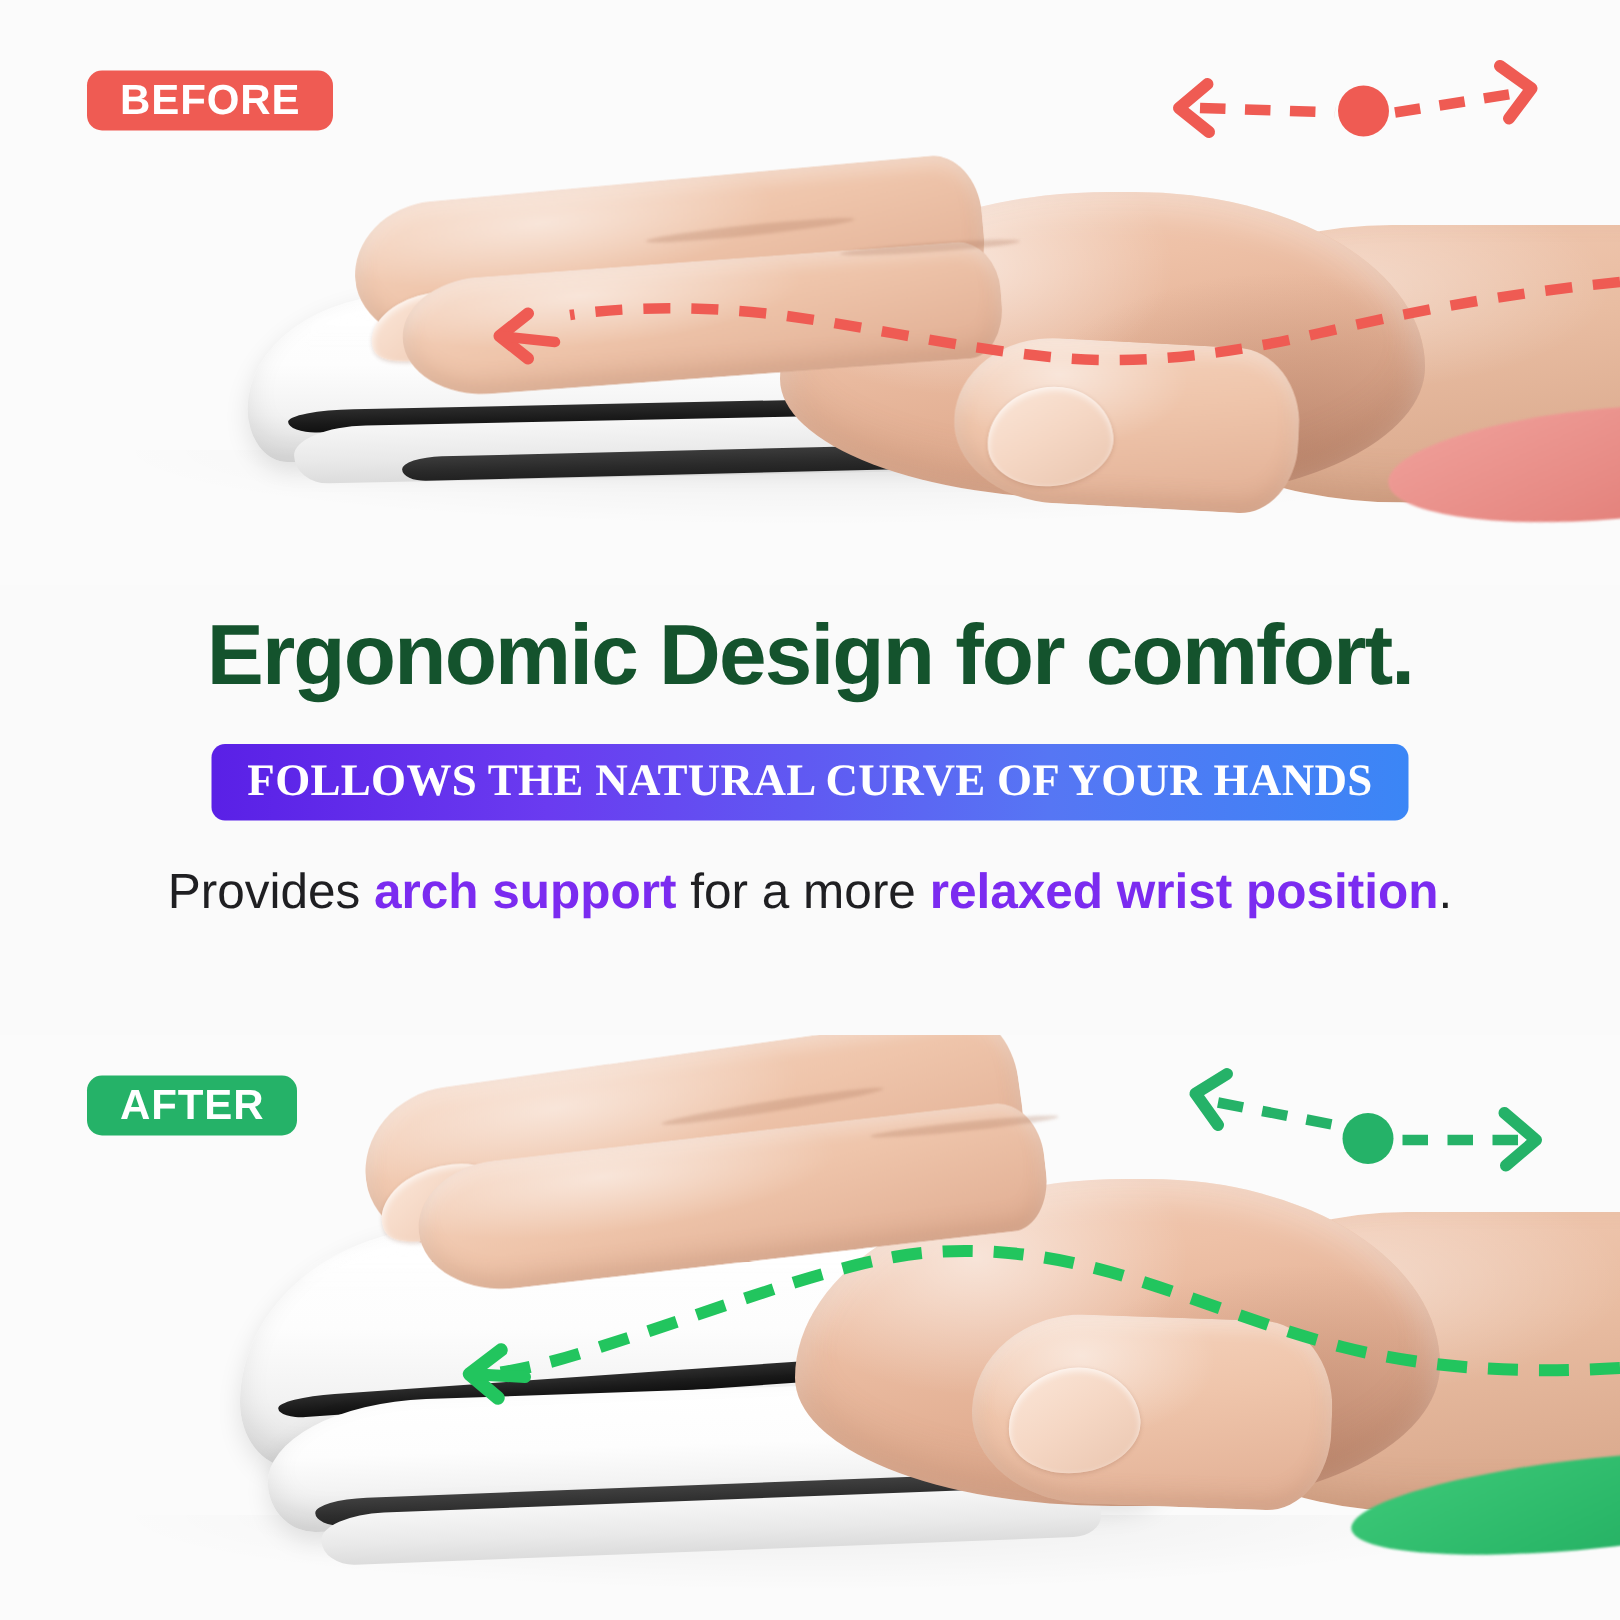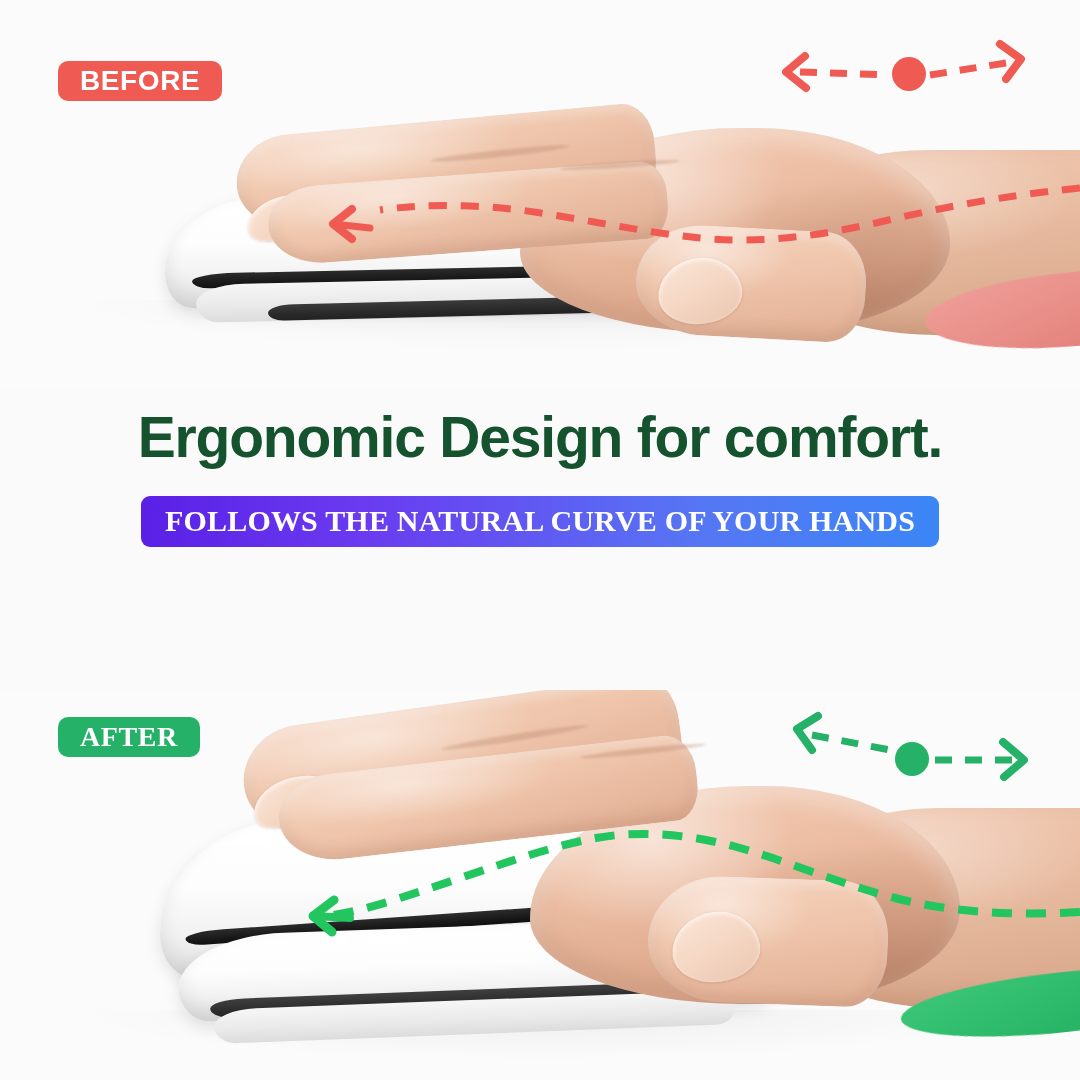--- a/index.html
+++ b/index.html
@@ -144,22 +144,22 @@
     color: #ffffff;
     font-size: 28px;
     font-weight: bold;
     letter-spacing: 0.6px;
     border-radius: 10px;
     padding: 0 22px;
     height: 40px;
     box-sizing: border-box;
     font-family: "Liberation Sans", sans-serif;
   }
-  .badge-before { left: 58px; top: 61px; background: #ef5b53; }
-  .badge-after  { left: 58px; top: 717px; background: #25b268; font-family: Liberation Serif, serif; }
+  .badge-before { left: 58px; top: 47px; background: #ef5b53; }
+  .badge-after  { left: 58px; top: 717px; background: #25b268; }
 
   
   .center-block {
     position: absolute;
     left: 0;
     top: 404px;
     width: 1080px;
     text-align: center;
   }
   .headline {
@@ -337,15 +337,18 @@
   </div>
   <div class="badge badge-after">
     <span>AFTER</span>
   </div>
 
   <div class="center-block">
     <h1 class="headline">Ergonomic Design for comfort.</h1>
     <div>
       <span class="sub-bar">FOLLOWS THE NATURAL CURVE OF YOUR HANDS</span>
     </div>
+    <div class="desc">
+      <span>Provides </span><span class="hl">arch support</span><span> for a more </span><span class="hl">relaxed wrist position</span><span>.</span>
+    </div>
   </div>
 
 </div>
 
 </body></html>

